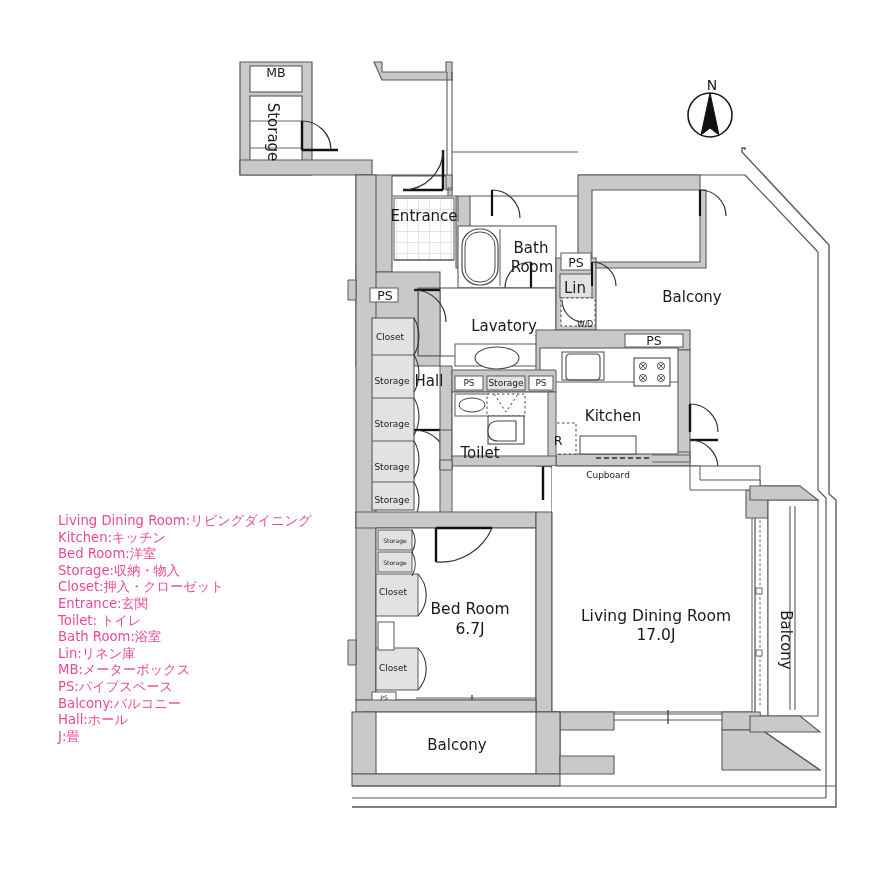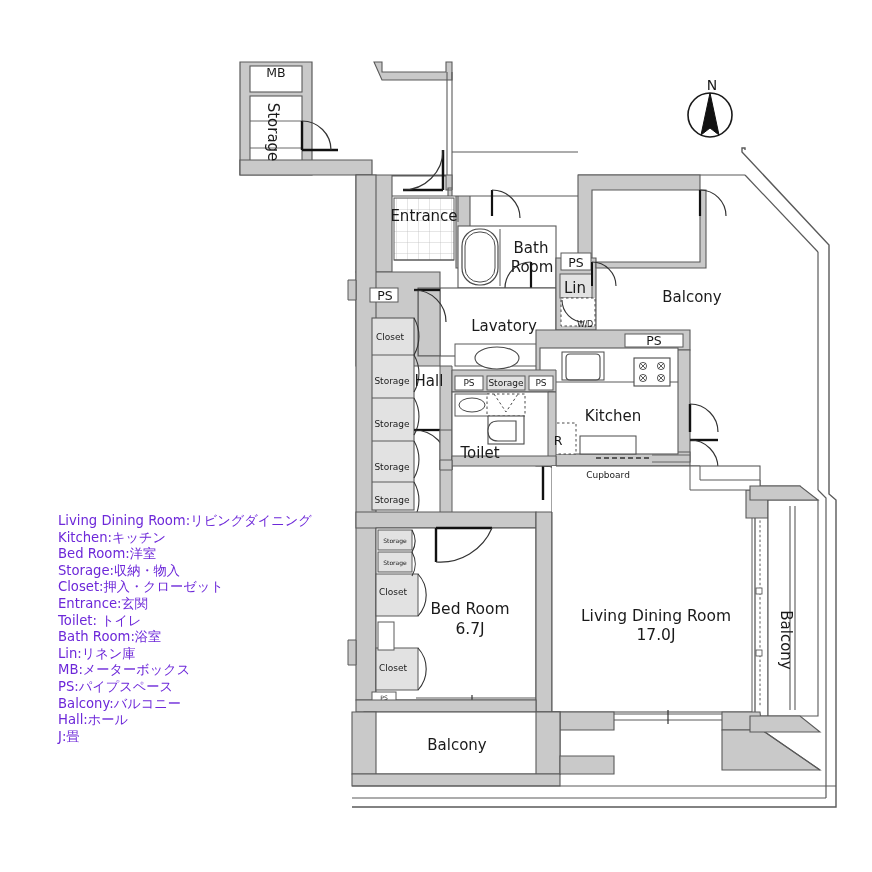--- a/index.html
+++ b/index.html
@@ -25,21 +25,21 @@
     left: 0; top: 0;
   }
   
   #legend {
     position: absolute;
     left: 58px;
     top: 513px;
     width: 300px;
     font-size: 13.2px;
     line-height: 16.6px;
-    color: #6d28d9;
+    color: #ec4899;
     white-space: nowrap;
     font-family: "DejaVu Sans", "Liberation Sans", sans-serif;
   }
   #legend .legend-line { display: block; }
   
   .lbl {
     position: absolute;
     color: #1a1a1a;
     font-family: "DejaVu Sans", "Liberation Sans", sans-serif;
     white-space: nowrap;

